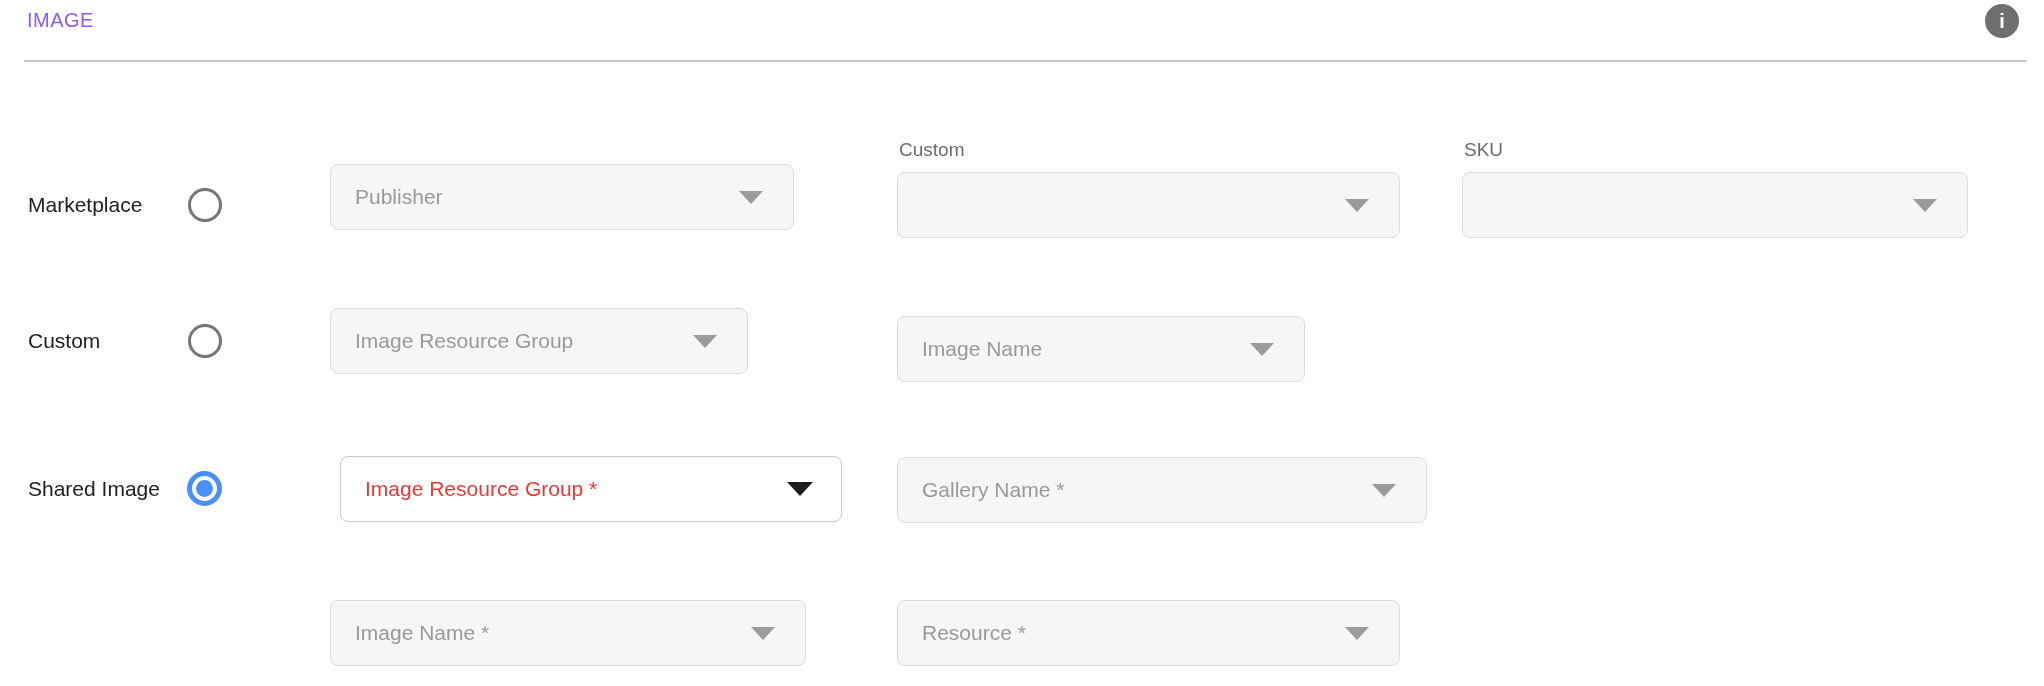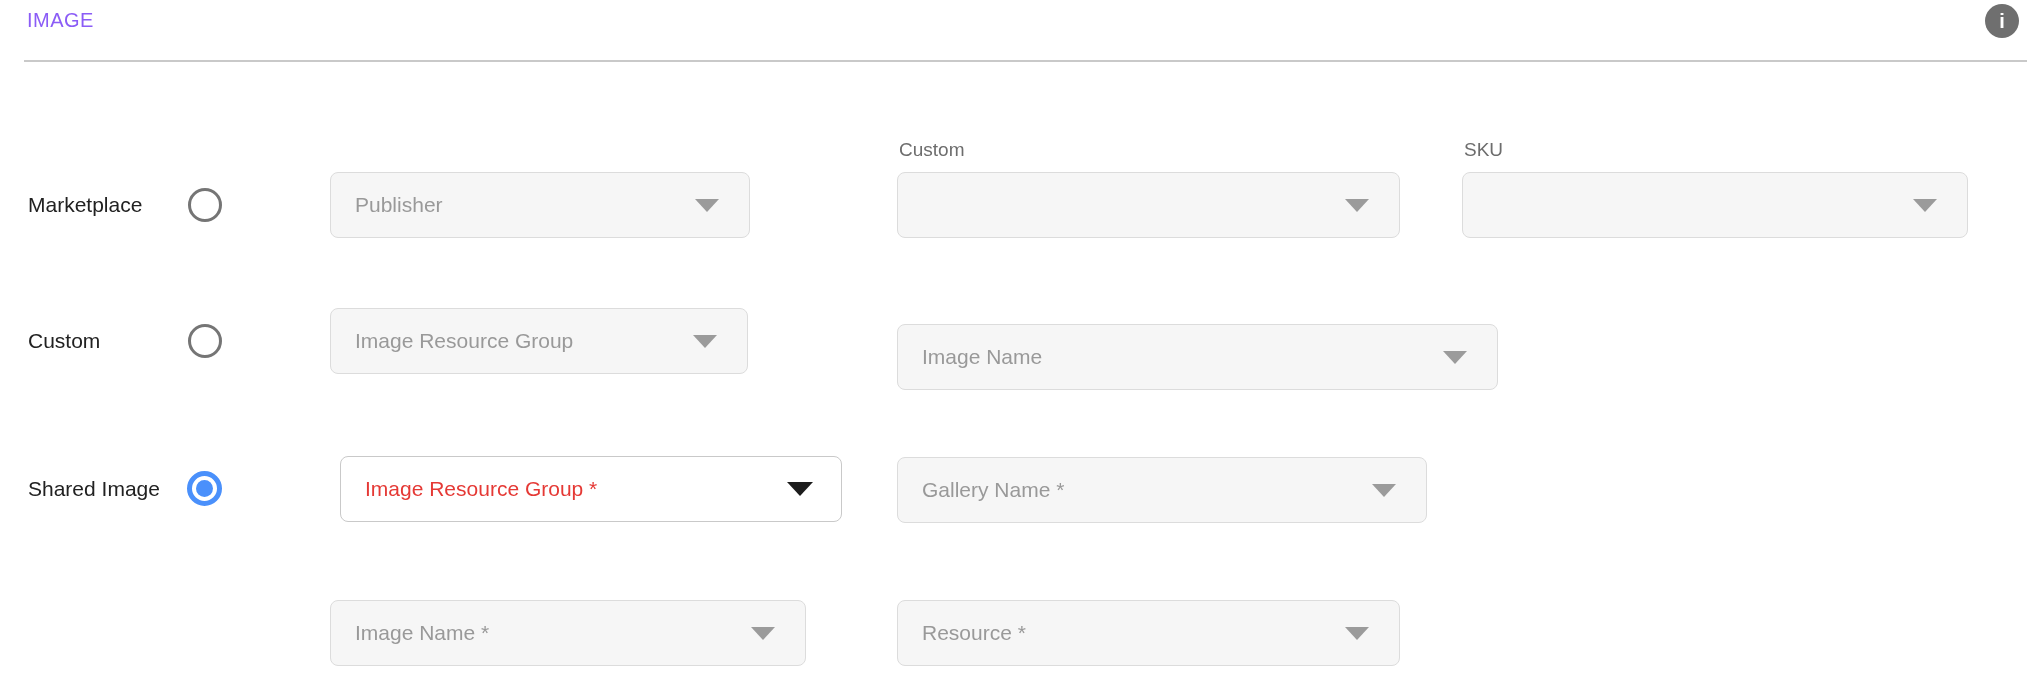--- a/index.html
+++ b/index.html
@@ -78,21 +78,21 @@
 
   <div class="section-title">IMAGE</div>
   <div class="info-btn">
     <span>i</span>
   </div>
   <div class="divider"></div>
 
   <div class="row-label" style="top:188px">Marketplace</div>
   <div class="radio" style="left:188px; top:188px"></div>
 
-  <div class="dd gray" style="left:330px; top:172px; width:420px">
+  <div class="dd gray" style="left:330px; top:164px; width:464px">
     <span class="ph">Publisher</span>
     <span class="arrow"></span>
   </div>
 
   <div class="field-label" style="left:899px; top:139px">Custom</div>
   <div class="dd gray" style="left:897px; top:172px; width:503px">
     <span class="ph"></span>
     <span class="arrow"></span>
   </div>
 
@@ -102,21 +102,21 @@
     <span class="arrow"></span>
   </div>
 
   <div class="row-label" style="top:324px">Custom</div>
   <div class="radio" style="left:188px; top:324px"></div>
 
   <div class="dd gray" style="left:330px; top:308px; width:418px">
     <span class="ph">Image Resource Group</span>
     <span class="arrow"></span>
   </div>
-  <div class="dd gray" style="left:897px; top:324px; width:601px">
+  <div class="dd gray" style="left:897px; top:316px; width:408px">
     <span class="ph">Image Name</span>
     <span class="arrow"></span>
   </div>
 
   <div class="row-label" style="top:472px">Shared Image</div>
   <div class="radio checked" style="left:187px; top:471px"></div>
 
   <div class="dd white" style="left:330px; top:456px; width:502px">
     <span class="ph">Image Resource Group *</span>
     <span class="arrow"></span>

